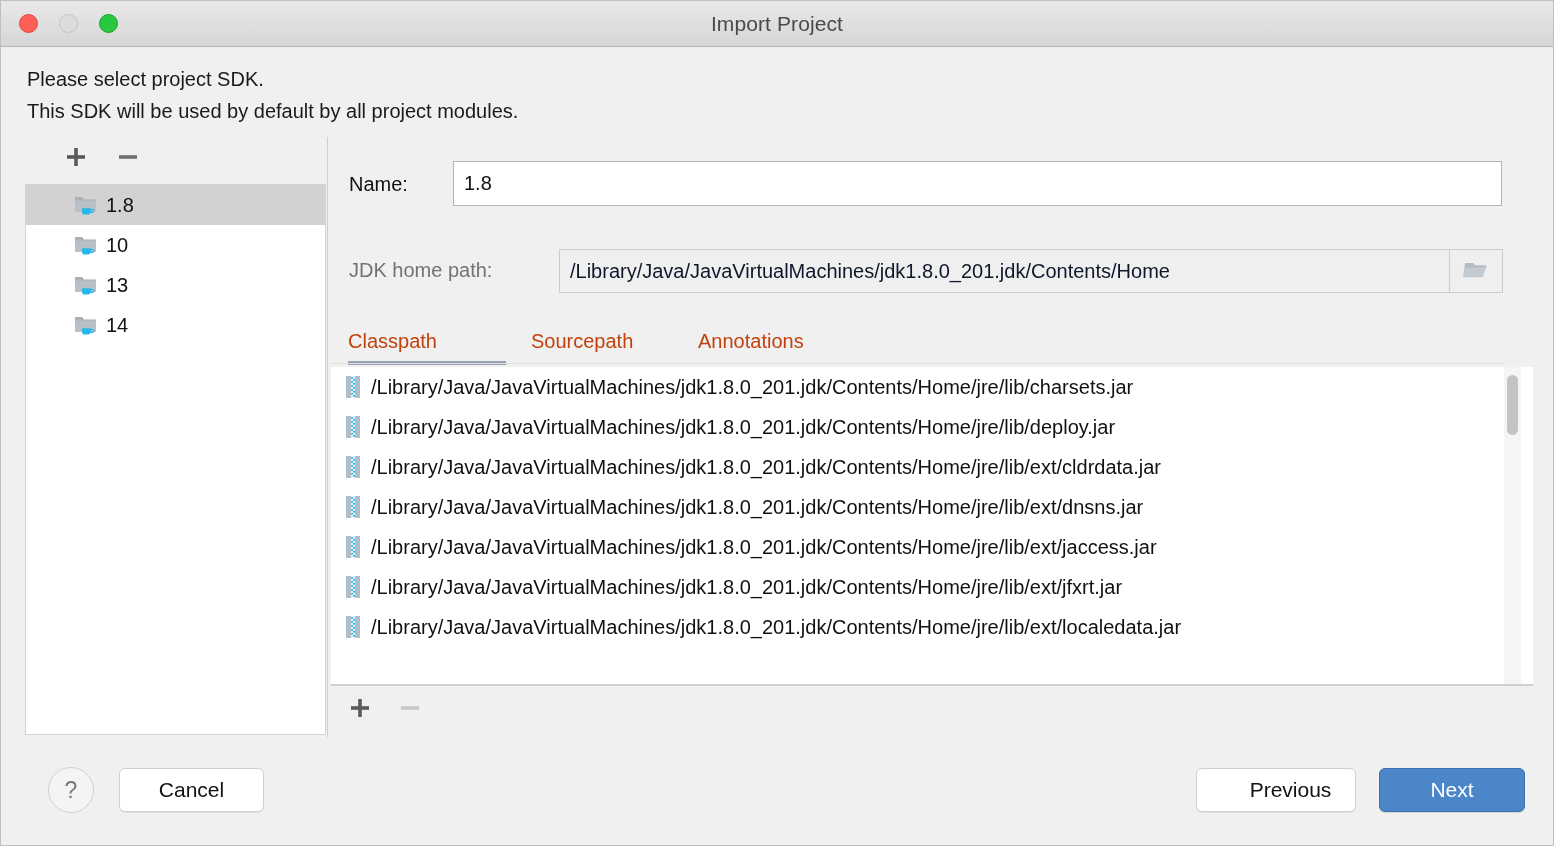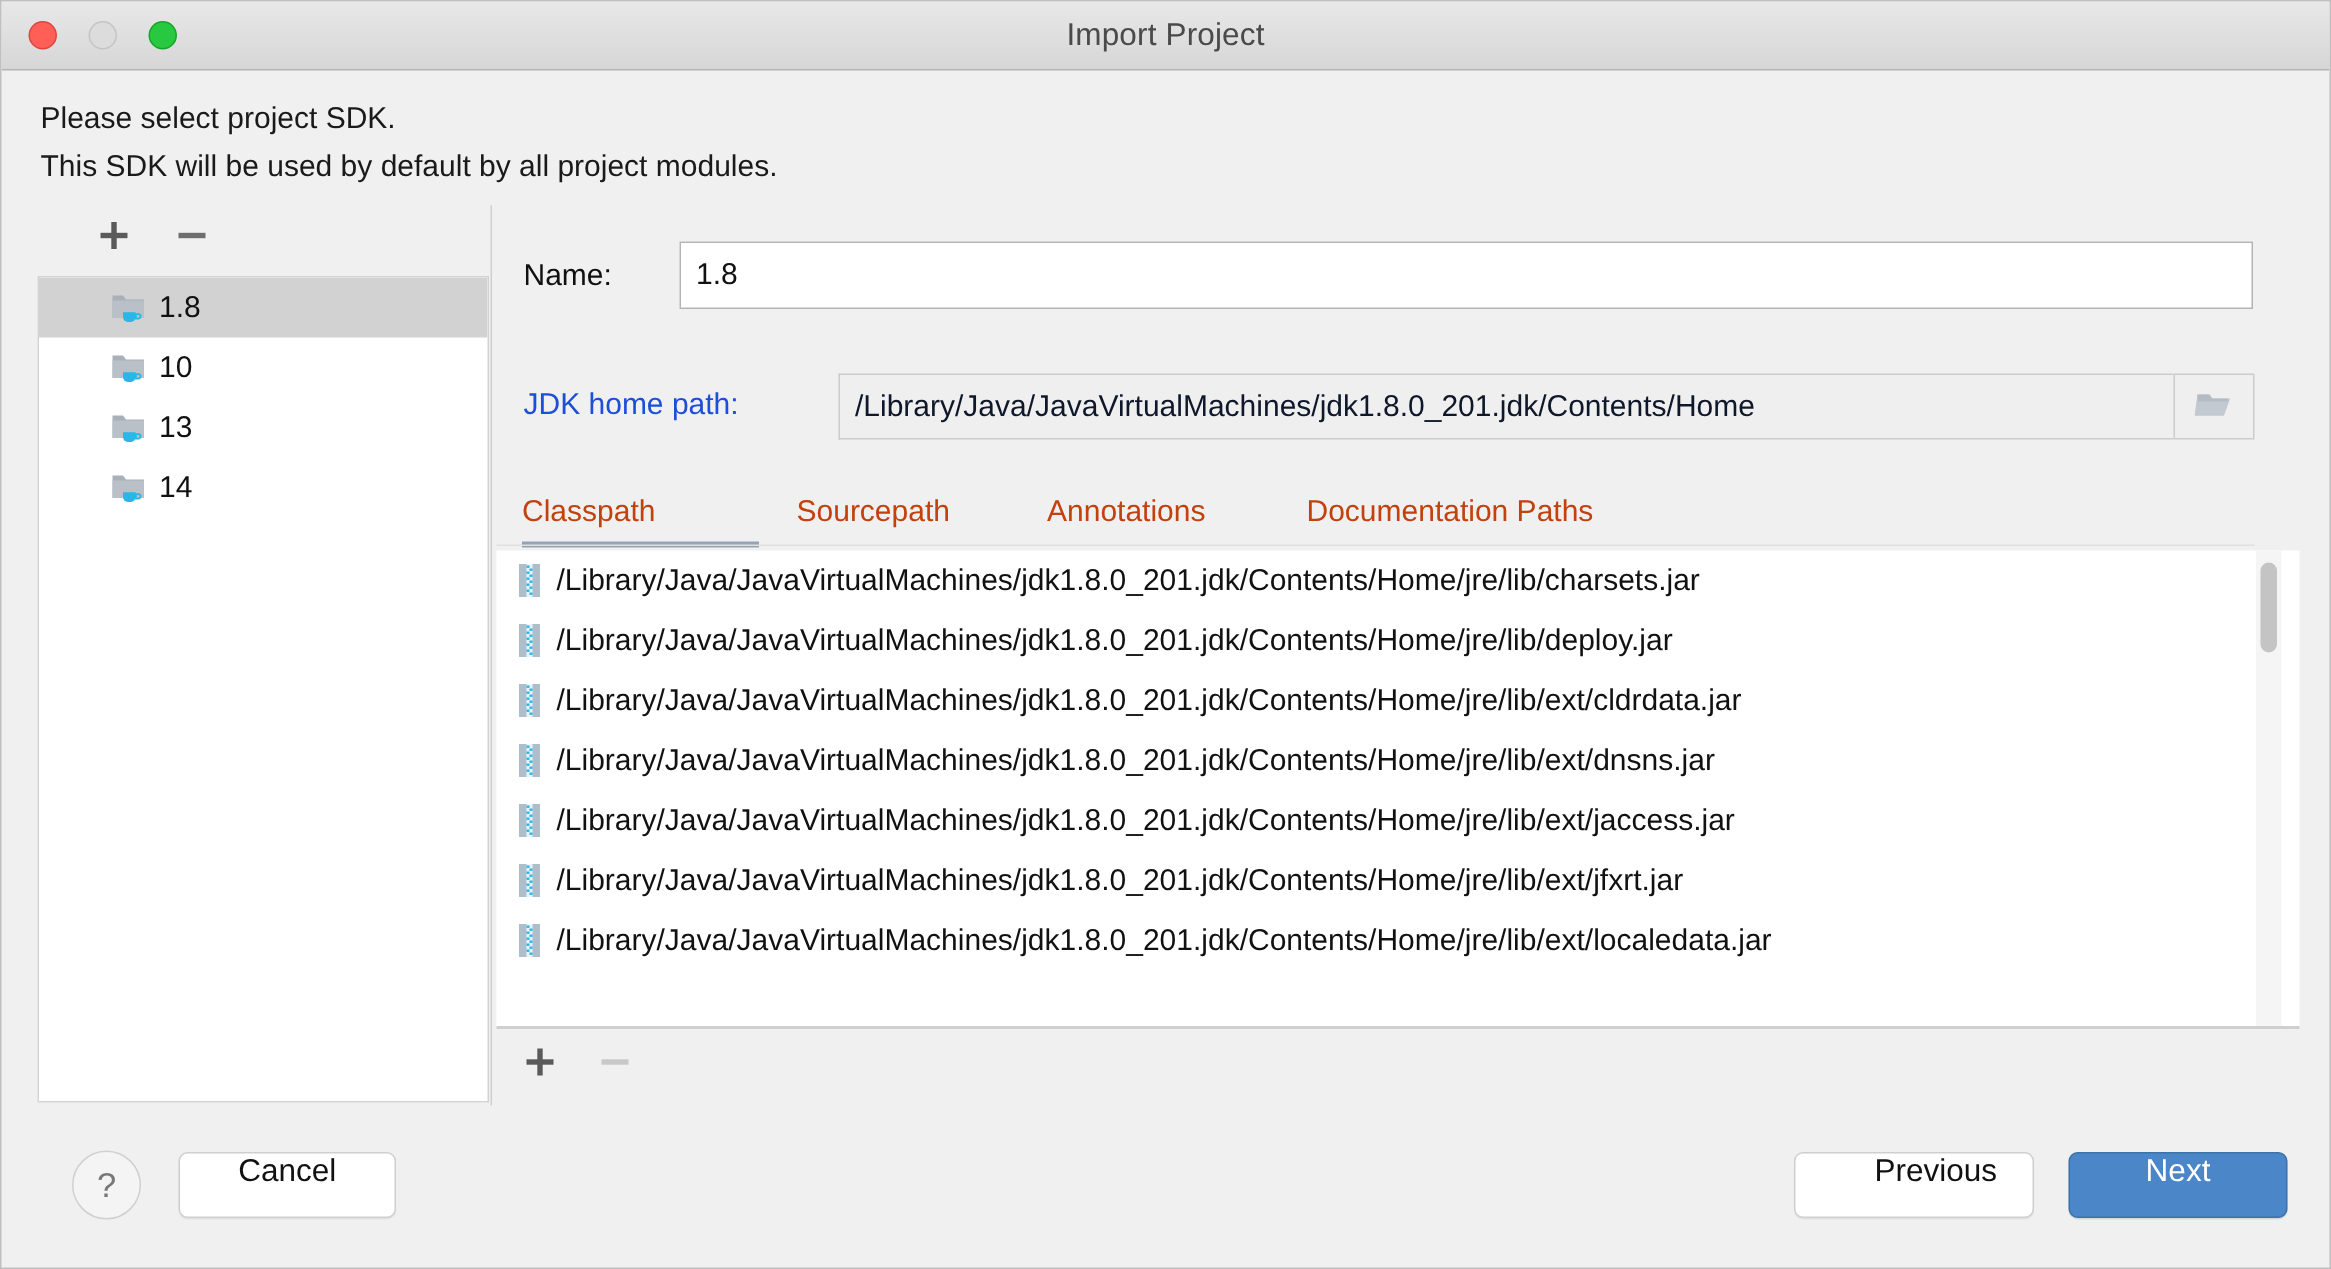--- a/index.html
+++ b/index.html
@@ -146,21 +146,21 @@
     color: #111;
     padding: 0 10px;
     outline: none;
   }
 
   #field-path-label {
     position: absolute;
     left: 348px;
     top: 258px;
     font-size: 20px;
-    color: #1d4ed8;
+    color: #737373;
   }
   #field-path-input {
     position: absolute;
     left: 558px;
     top: 248px;
     width: 890px;
     height: 44px;
     box-sizing: border-box;
     background: #efefef;
     border: 1px solid #cccccc;
@@ -300,21 +300,21 @@
     box-sizing: border-box;
   }
   .btn {
     position: absolute;
     height: 44px;
     box-sizing: border-box;
     border-radius: 6px;
     font-family: "Liberation Sans", sans-serif;
     font-size: 21px;
     display: flex;
-    align-items: flex-start;
+    align-items: center;
     justify-content: center;
     white-space: nowrap;
   }
   .btn-default {
     background: #ffffff;
     border: 1px solid #cfcfcf;
     color: #111;
     box-shadow: 0 1px 0 rgba(0,0,0,0.06);
   }
   .btn-primary {
@@ -413,23 +413,20 @@
   <div id="tabs">
     <div class="tab active" style="left:17px;width:158px;">
       <span>Classpath</span>
     </div>
     <div class="tab" style="left:367px;width:140px;">
       <span>Annotations</span>
     </div>
     <div class="tab" style="left:200px;width:143px;">
       <span>Sourcepath</span>
     </div>
-    <div class="tab" style="left:540px;width:237px;">
-      <span>Documentation Paths</span>
-    </div>
   </div>
   <div id="tabs-underline"></div>
 
   <div id="cp-list">
     <div class="cp-row">
       <svg class="jar-icon" viewBox="0 0 14 22">
         <rect x="0" y="0" width="14" height="22" fill="#aebfcb"></rect>
         <rect x="5" y="0" width="4" height="22" fill="#e8f4fa"></rect>
         <g fill="#29b6e8">
           <rect x="5" y="1" width="2" height="1.6"></rect>

